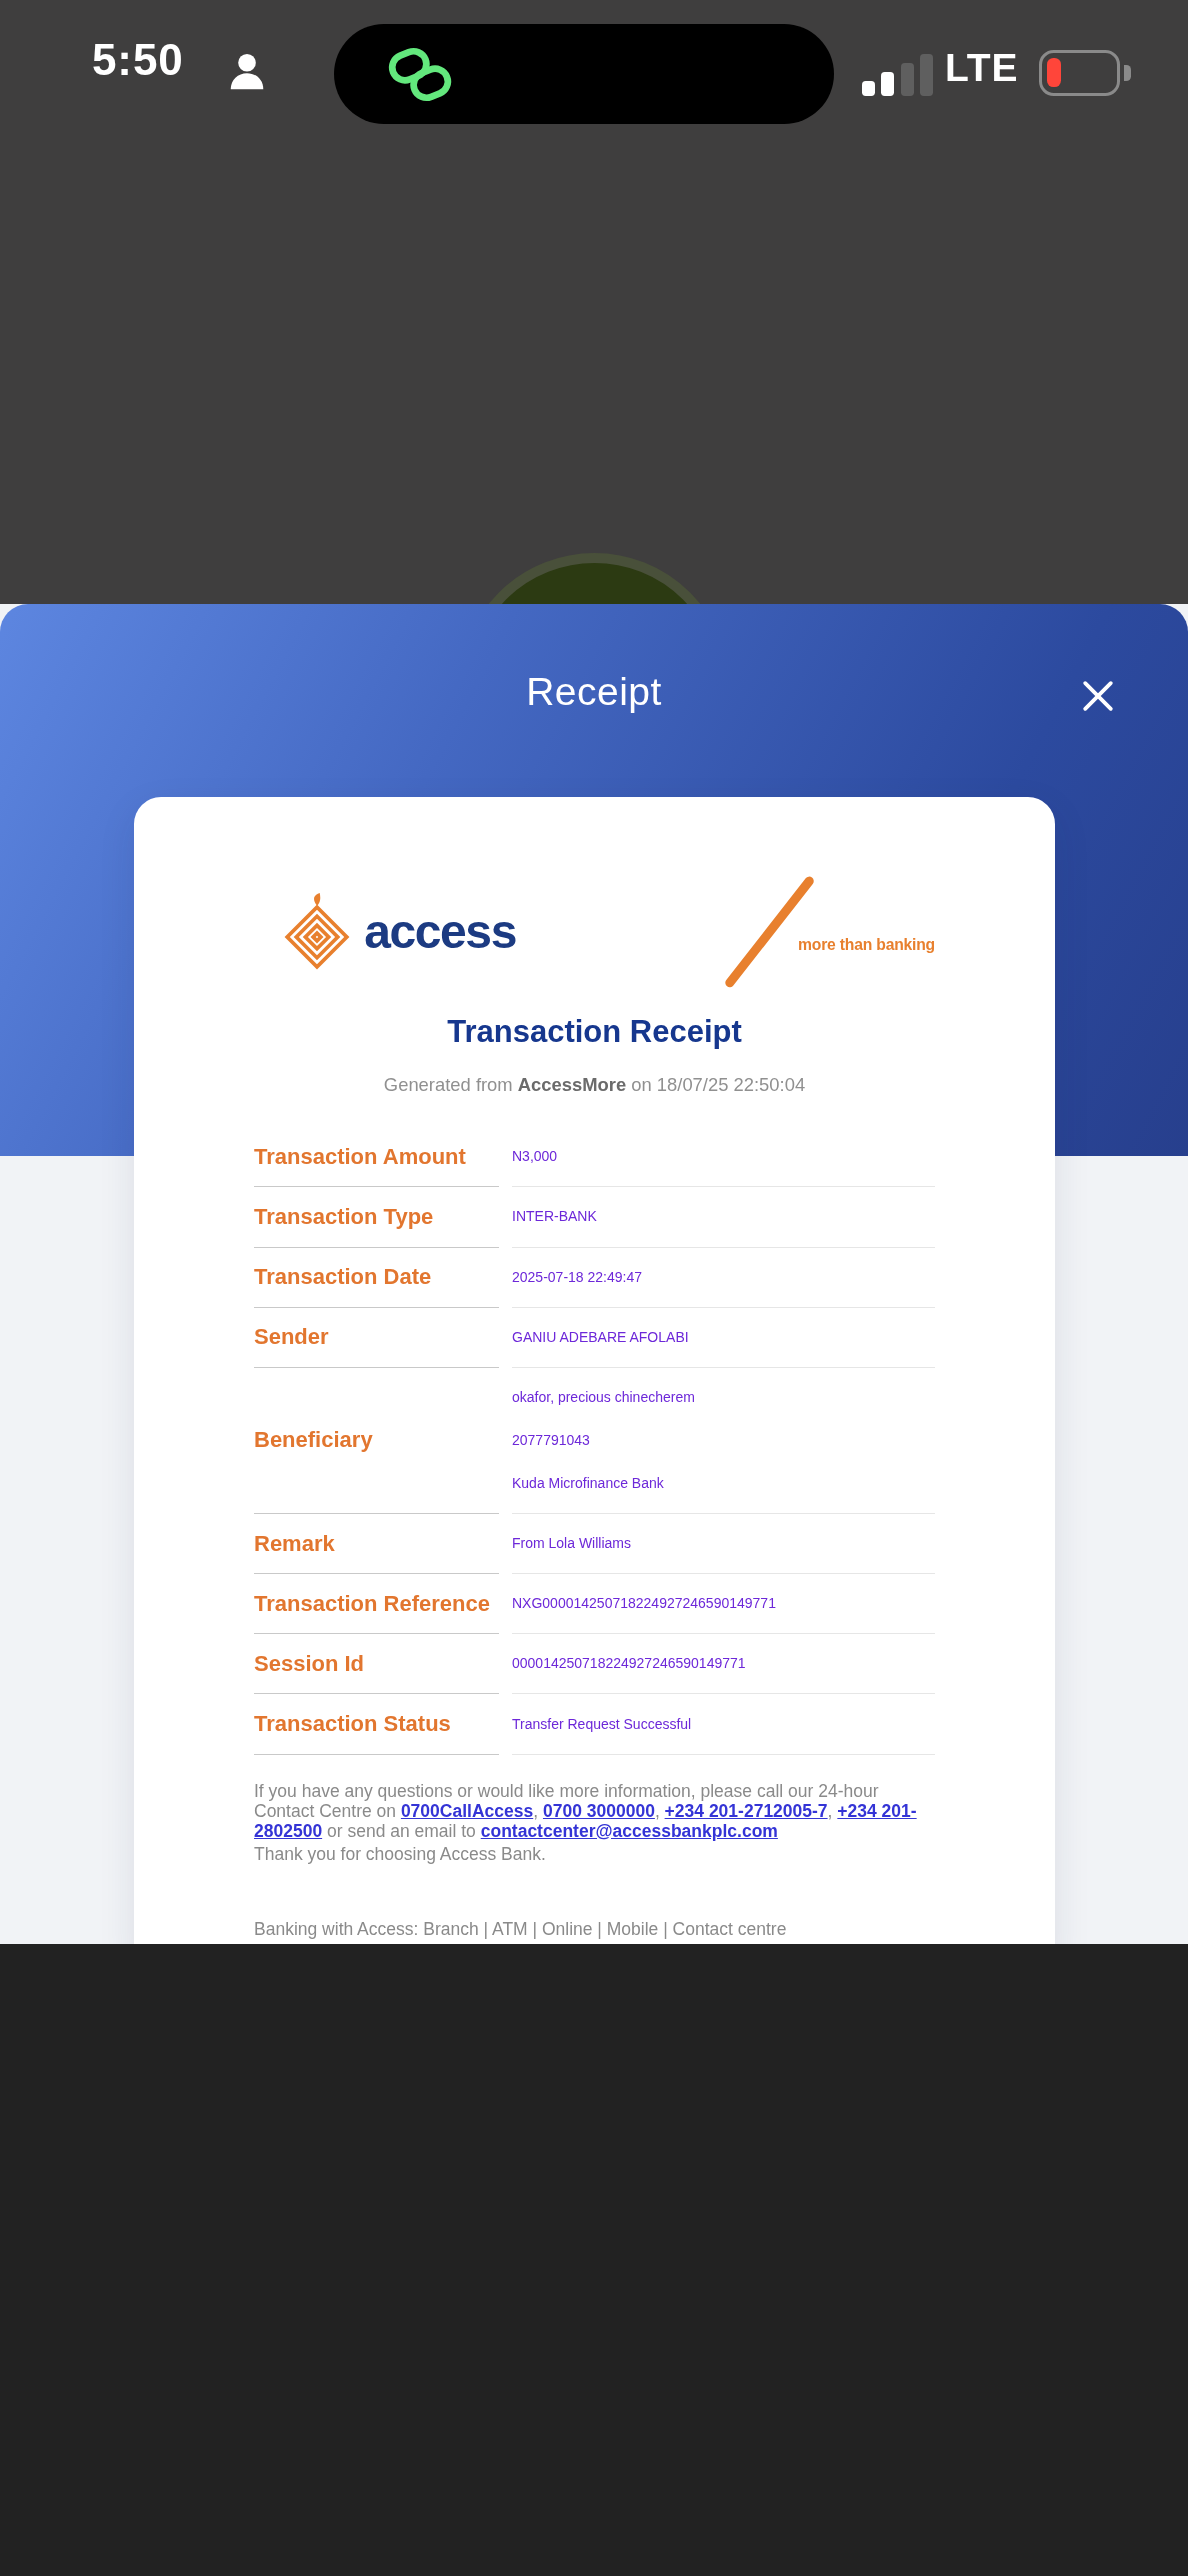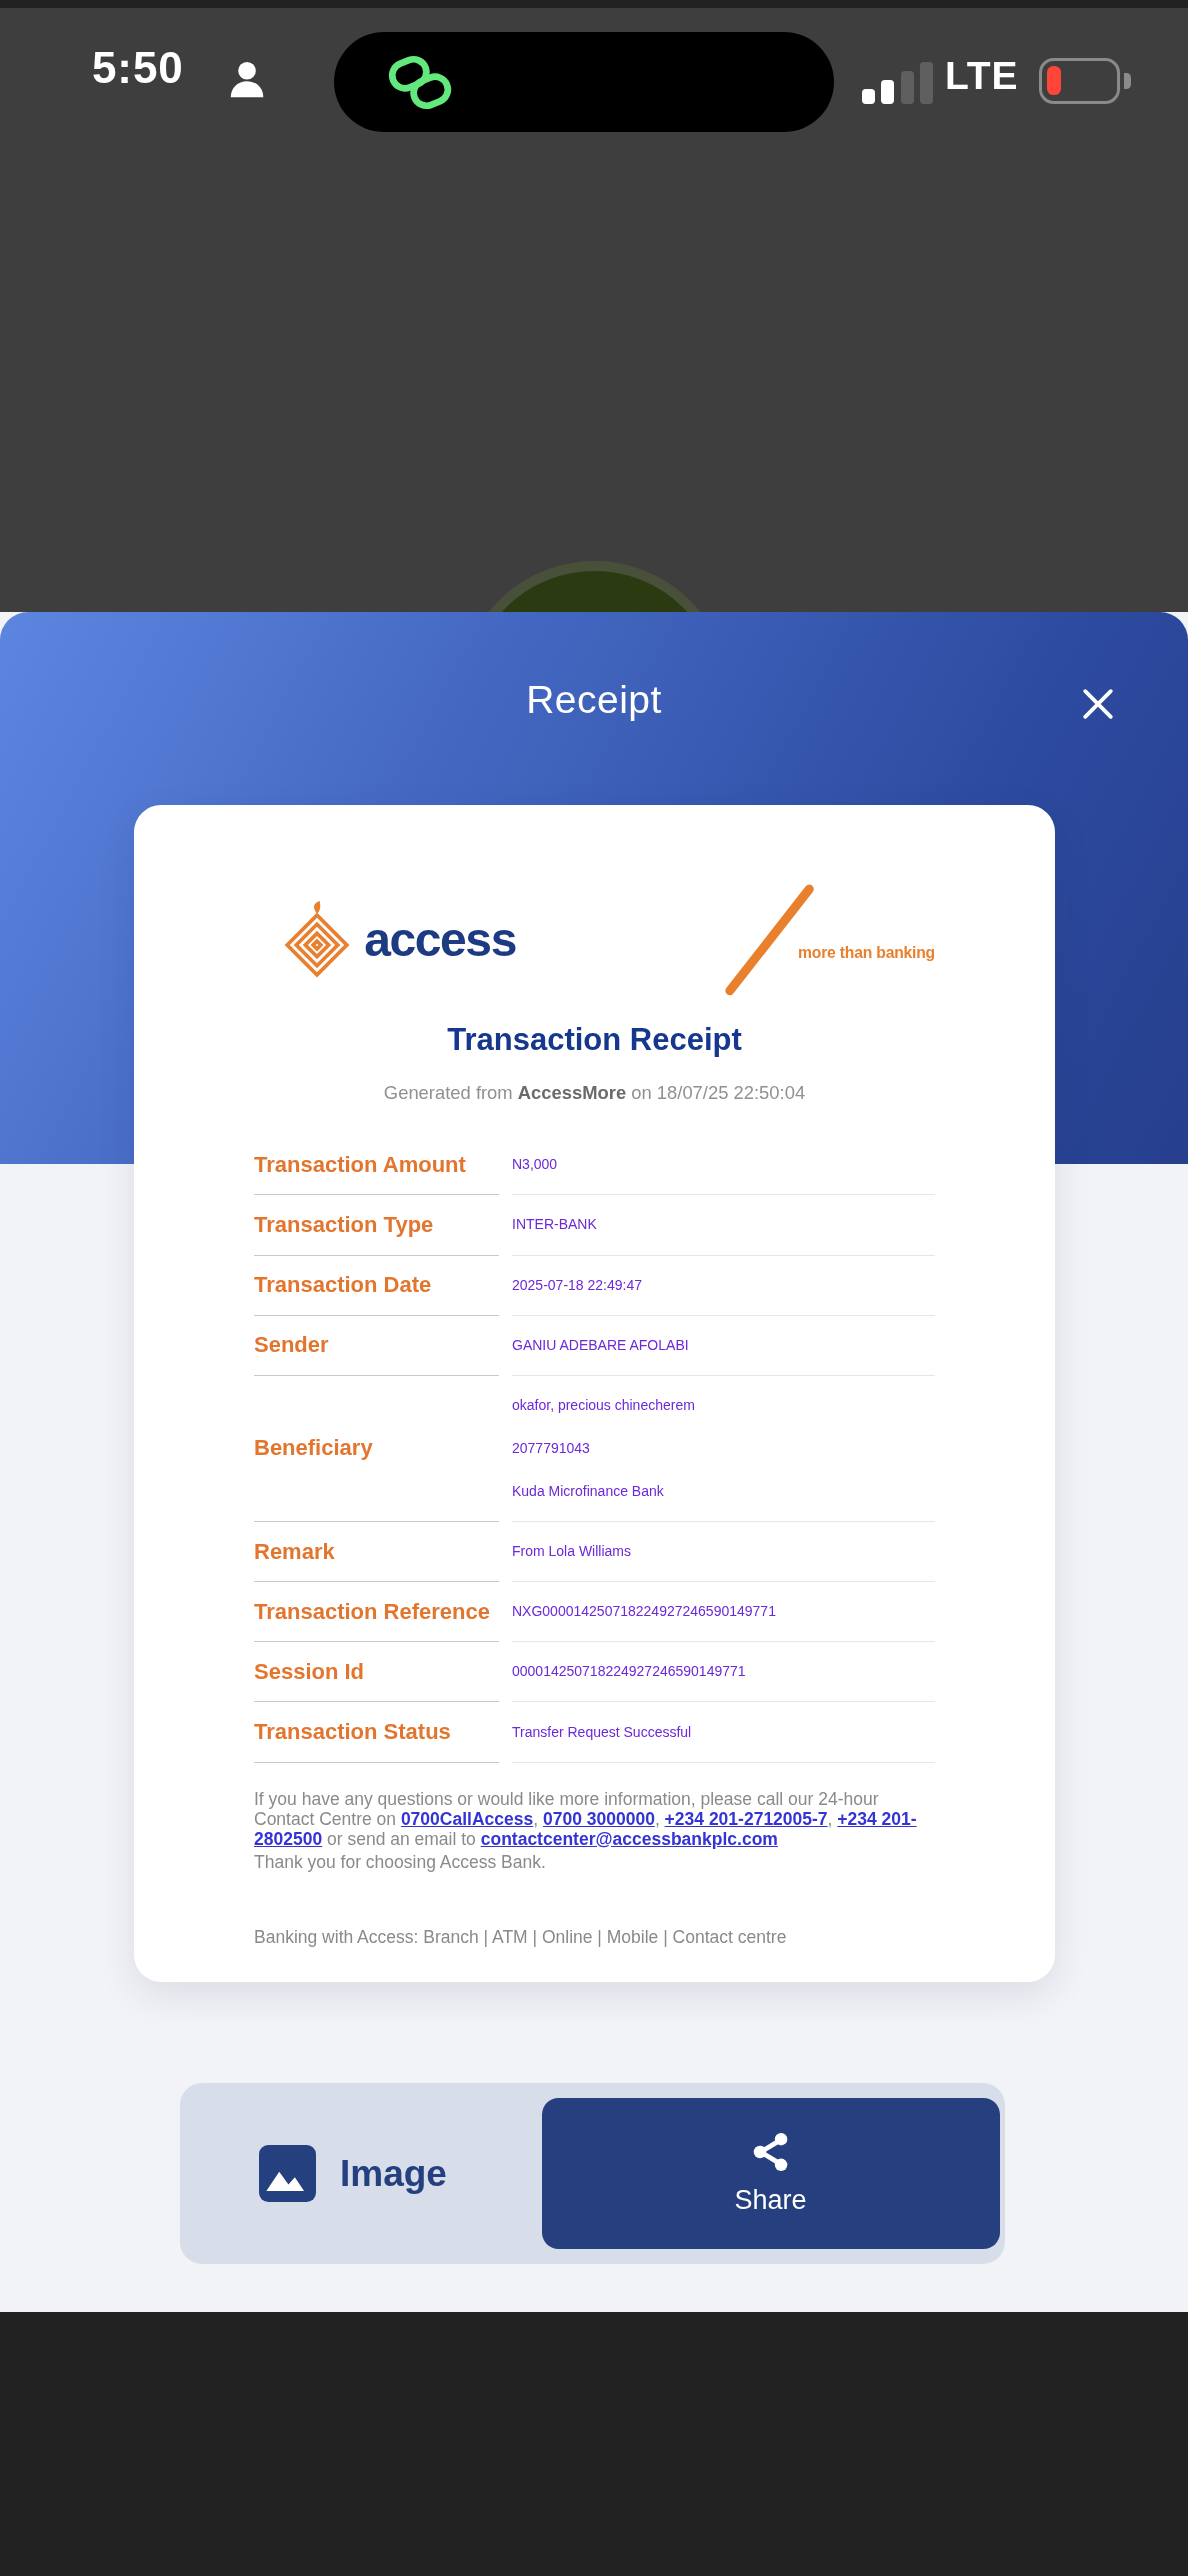--- a/index.html
+++ b/index.html
@@ -1,20 +1,20 @@
 <!DOCTYPE html>
 <html style="font-size:14.7px"><head>
 <meta charset="utf-8">
 <style>
   * { margin:0; padding:0; box-sizing:border-box; }
   html,body { background:#222; }
   body { font-family:"Liberation Sans", sans-serif; }
 
   .screen{
-    position:relative; width:1188px; height:2304px; margin:8px auto;
+    position:relative; width:1188px; height:1944px; margin:0 auto;
     background:#f1f3f6; overflow:hidden;
   }
 
   
   .dark-top{ position:absolute; top:0; left:0; width:100%; height:604px; background:#3f3e3e; }
   .olive-circle{
     position:absolute; left:459px; top:553px; width:271px; height:271px;
     border-radius:50%; background:#2c3a12; border:10px solid #49503a;
   }
 

